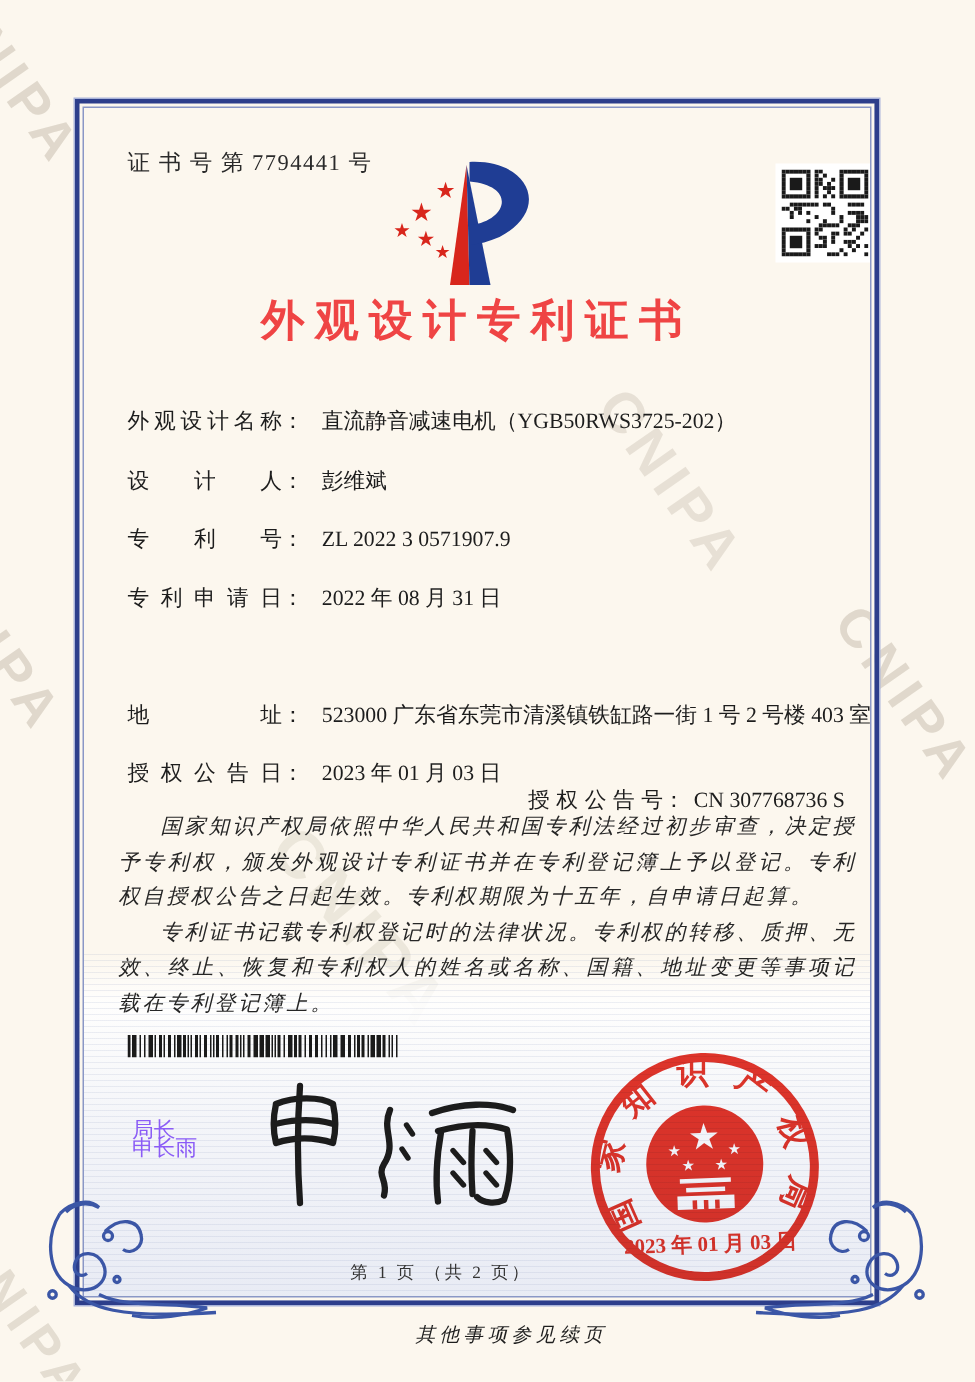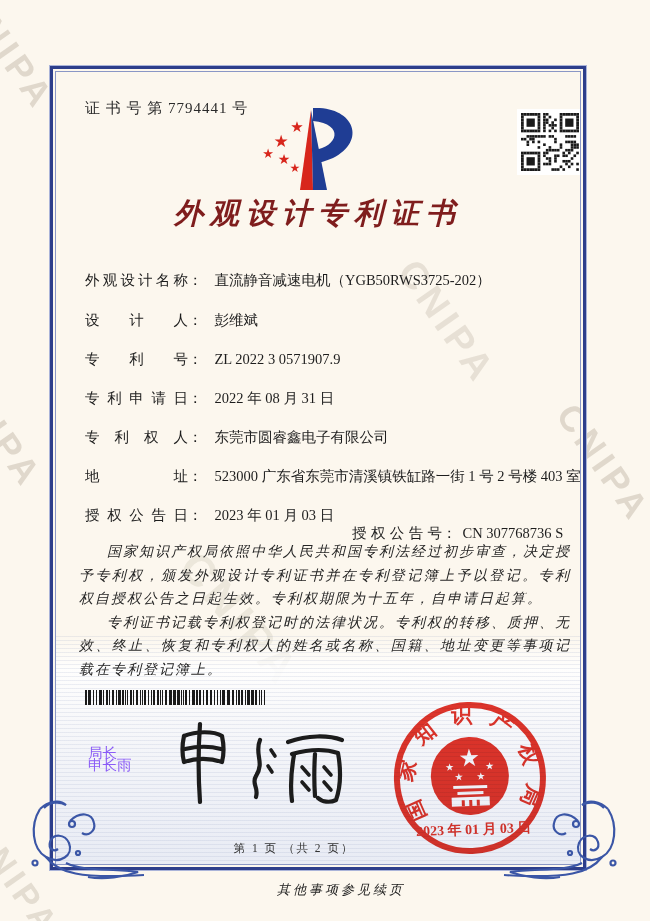--- a/index.html
+++ b/index.html
@@ -35,21 +35,21 @@
     background:
       repeating-linear-gradient(180deg, rgba(128,143,184,0.14) 0 1px, rgba(0,0,0,0) 1px 4px),
       linear-gradient(180deg, rgba(252,247,238,0) 0%, rgba(255,255,255,0.88) 14%, #f4f5f9 48%, #e8ebf4 100%);
   }
   
   .cert-no { position:absolute; left:85px; top:99px; font-size:15px; letter-spacing:1px; z-index:2; color:#2a2a2a; }
   .logo { position:absolute; left:256px; top:100px; z-index:2; }
   .qr { position:absolute; left:517px; top:109px; z-index:2; background:#fff; padding:4px; line-height:0; }
   .title {
     position:absolute; left:50px; width:536px; top:194px; text-align:center; z-index:2;
-    font-size:29px; font-weight:bold; letter-spacing:7px; color:#7f1d1d;font-style:italic;
+    font-size:29px; font-weight:bold; letter-spacing:7px; color:#ef4444;
   }
   
   .row { position:absolute; left:85px; z-index:2; font-size:14.5px; white-space:nowrap; color:#1d1d1d; }
   .row .lab { display:inline-block; width:103px; text-align:justify; text-align-last:justify; vertical-align:bottom; }
   .row .val { margin-left:12px; }
   .r0{top:271px}.r1{top:311px}.r2{top:350px}.r3{top:389px}.r4{top:428px}.r5{top:467px}.r6{top:506px}
   .pair2 { position:absolute; left:267px; top:0; white-space:nowrap; }
   .pair2 .lab2 { display:inline-block; width:90px; text-align:justify; text-align-last:justify;margin-top:18px; }
   .pair2 .val { margin-left:6px; }
   
@@ -300,23 +300,20 @@
   </div>
   <div class="row r1">
     <span class="lab">设计人</span>：<span class="val">彭维斌</span>
   </div>
   <div class="row r2">
     <span class="lab">专利号</span>：<span class="val">ZL 2022 3 0571907.9</span>
   </div>
   <div class="row r3">
     <span class="lab">专利申请日</span>：<span class="val">2022 年 08 月 31 日</span>
   </div>
-  <div class="row r4">
-    <span class="lab">专利权人</span>：<span class="val">东莞市圆睿鑫电子有限公司</span>
-  </div>
   <div class="row r5">
     <span class="lab">地址</span>：<span class="val">523000 广东省东莞市清溪镇铁缸路一街 1 号 2 号楼 403 室</span>
   </div>
   <div class="row r6">
     <span class="lab">授权公告日</span>：<span class="val">2023 年 01 月 03 日</span>
     <span class="pair2">
       <span class="lab2">授权公告号</span>：<span class="val">CN 307768736 S</span>
     </span>
   </div>
 

